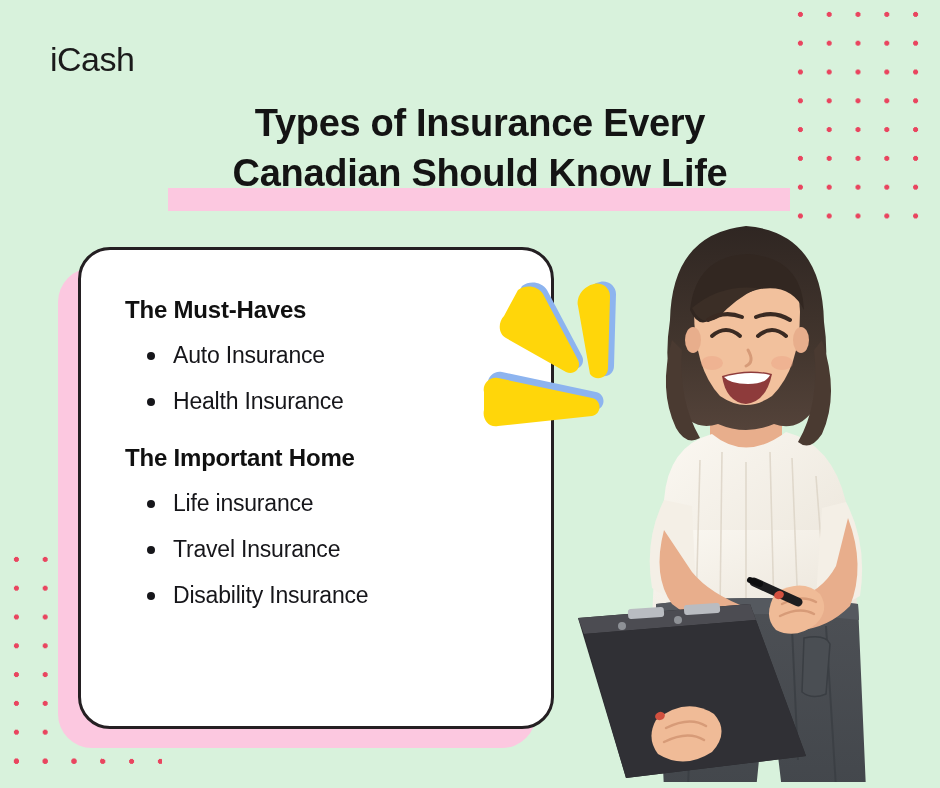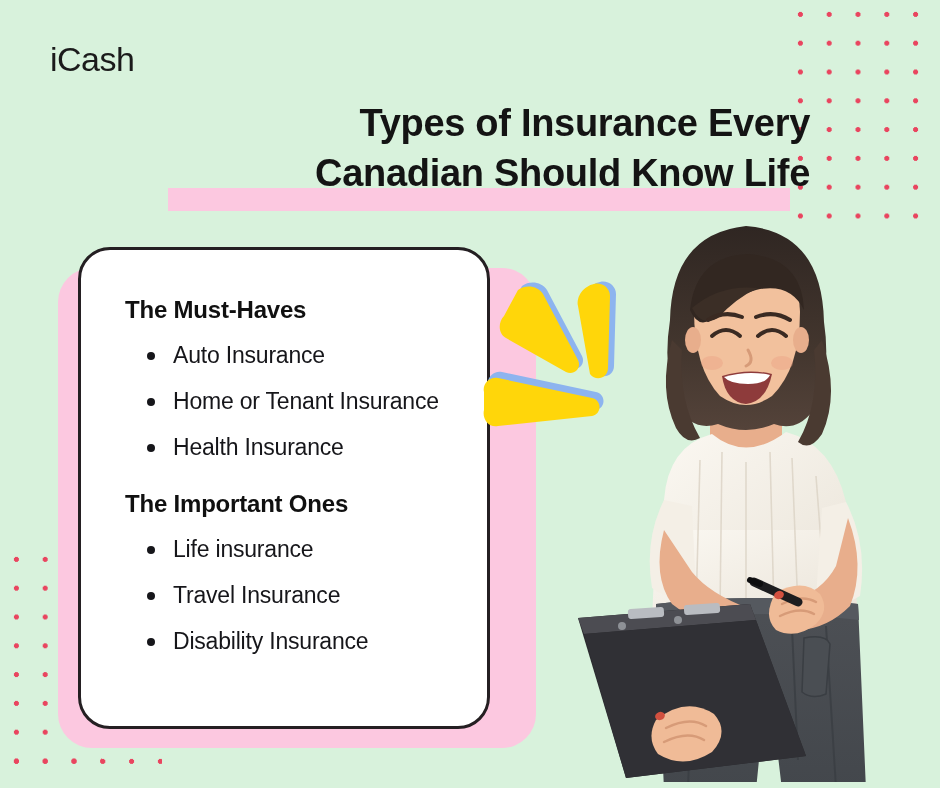--- a/index.html
+++ b/index.html
@@ -39,21 +39,21 @@
     letter-spacing:-0.5px;
     color:#1b1b1b;
     font-family:"Liberation Sans", sans-serif;
   }
 
   
   #title-wrap {
     position:absolute;
     left:150px; top:98px;
     width:660px;
-    text-align:right;
+    text-align:center;
   }
   #title-highlight {
     position:absolute;
     left:168px; top:188px;
     width:622px; height:23px;
     background:#fcc8e0;
   }
   #title {
     position:relative;
     z-index:3;
@@ -71,21 +71,21 @@
     left:58px; top:268px;
     width:478px; height:480px;
     background:#fcc8e0;
     border-radius:34px;
   }
 
   
   #card {
     position:absolute;
     left:78px; top:247px;
-    width:412px; height:482px;
+    width:476px; height:482px;
     background:#ffffff;
     border:3px solid #241f22;
     border-radius:32px;
     z-index:5;
     overflow:hidden;
   }
   #card-inner { padding:46px 28px 10px 44px; }
 
   .group-title {
     font-size:24px;
@@ -147,25 +147,24 @@
   </div>
 
   <div id="card-shadow"></div>
 
   <div id="card">
     <div id="card-inner">
 
       <div class="group-title" id="group-1-title">The Must-Haves</div>
       <ul class="items" id="group-1-items">
         <li>Auto Insurance</li>
-        <li>Home or Tenant Insurance</li>
         <li>Health Insurance</li>
       </ul>
 
-      <div class="group-title" id="group-2-title">The Important Ones</div>
+      <div class="group-title" id="group-2-title">The Important Home</div>
       <ul class="items" id="group-2-items">
         <li>Life insurance</li>
         <li>Travel Insurance</li>
         <li>Disability Insurance</li>
       </ul>
 
     </div>
   </div>
 
   <svg id="burst" viewBox="0 0 180 180">

